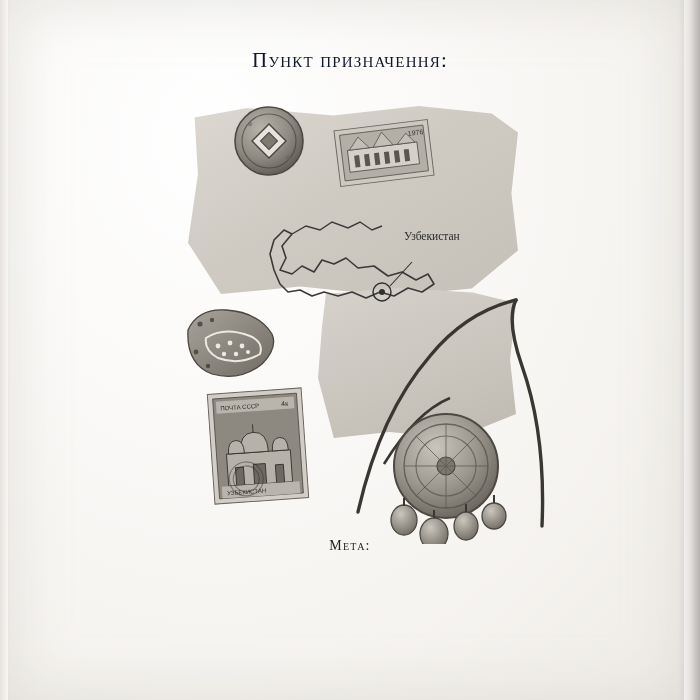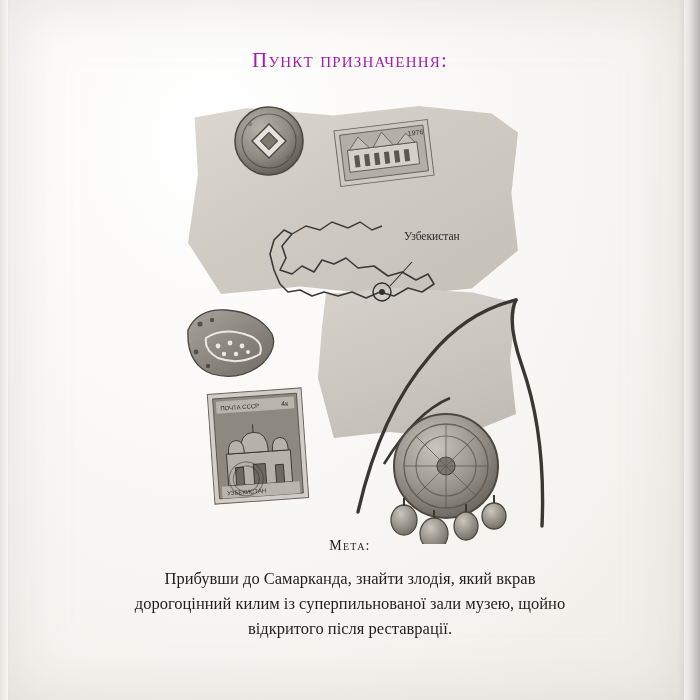--- a/index.html
+++ b/index.html
@@ -51,21 +51,21 @@
   }
 
   
   .title {
     position: absolute;
     left: 0;
     right: 0;
     text-align: center;
     font-size: 21px;
     letter-spacing: 1.2px;
-    color: #a21caf;
+    color: #0f172a;
     font-variant: small-caps;
   }
   .title-line1 { top: 48px; }
   .title-line2 { top: 78px; }
 
   .goal-title {
     position: absolute;
     left: 0;
     right: 0;
     top: 538px;
@@ -304,16 +304,15 @@
     <g>
       <ellipse cx="58" cy="226" rx="13" ry="15" fill="url(#bellA)" stroke="#4d4942" stroke-width="1.3"></ellipse>
       <ellipse cx="88" cy="240" rx="14" ry="16" fill="url(#bellA)" stroke="#4d4942" stroke-width="1.3"></ellipse>
       <ellipse cx="120" cy="232" rx="12" ry="14" fill="url(#bellA)" stroke="#4d4942" stroke-width="1.3"></ellipse>
       <ellipse cx="148" cy="222" rx="12" ry="13" fill="url(#bellA)" stroke="#4d4942" stroke-width="1.3"></ellipse>
       <path d="M58 212 l0 -8 M88 224 l0 -8 M120 218 l0 -8 M148 209 l0 -8" stroke="#3a3732" stroke-width="2"></path>
     </g>
   </svg>
 
   <div class="goal-title nosel">Мета:</div>
-  <div class="goal-text nosel">Прибувши до Самарканда, знайти злодія, який вкрав дорогоцінний килим із суперпильнованої зали музею, щойно відкритого після реставрації.</div>
 
   <div class="spine"></div>
 </div>
 
 </body></html>

